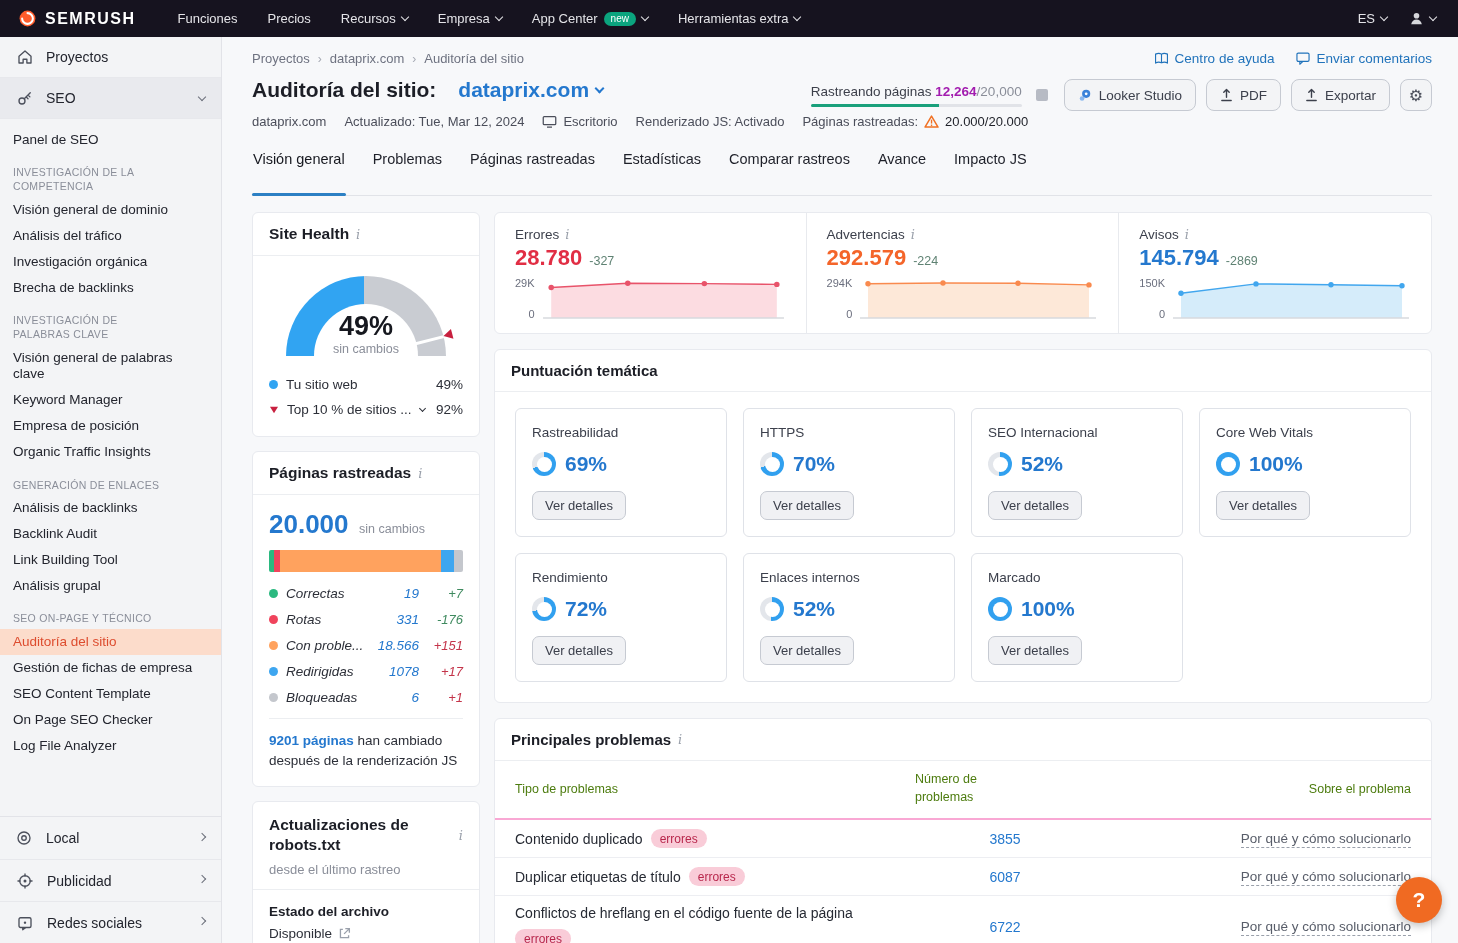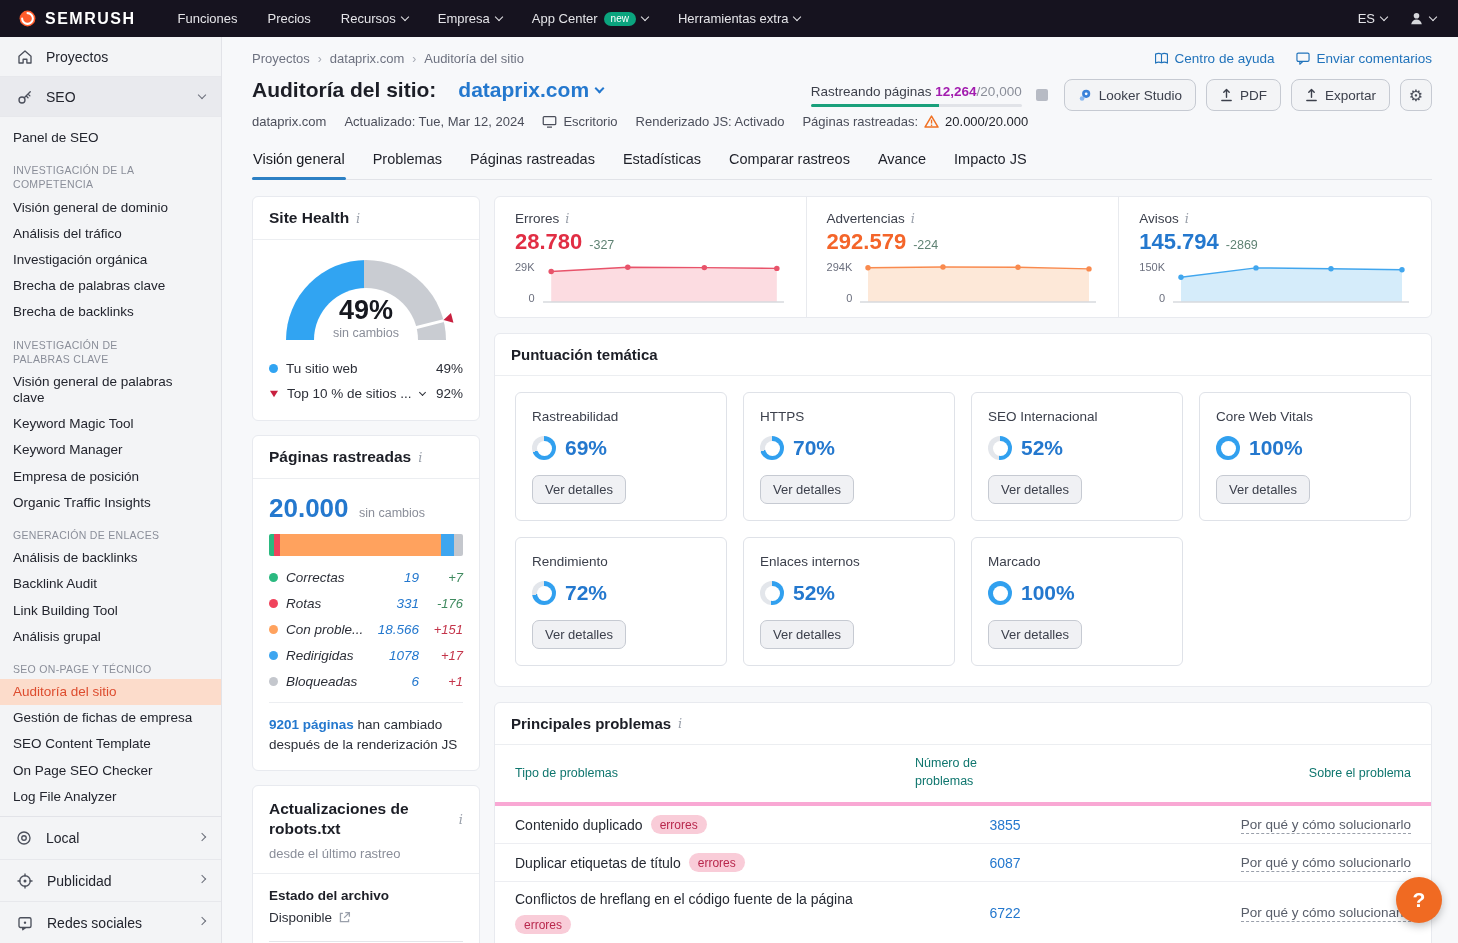--- a/index.html
+++ b/index.html
@@ -59,21 +59,21 @@
   .crawl-text b { color:#a21caf; }
   .crawl-text .tot { color:#8a8e99; }
   .crawl-track { height:3px; background:#e1e3e8; border-radius:2px; overflow:hidden; }
   .crawl-fill { height:100%; background:#19a07b; }
   .stop-btn { width:12px; height:12px; background:#b7bbc4; border-radius:2px; cursor:pointer; margin-right:6px; }
   .btn { display:inline-flex; align-items:center; gap:7px; height:32px; padding:0 13px; background:#f3f4f6;
     border:1px solid #c6cad2; border-radius:8px; font-size:13.5px; color:#3c404c; cursor:pointer; }
   .btn-sq { padding:0; width:32px; justify-content:center; font-size:16px; color:#4c505c; }
 
   .tabs { display:flex; gap:26px; margin-top:22px; border-bottom:1px solid #e1e3e8; }
-  .tab { font-size:14.5px; color:#1e2029; padding:0 1px 12px 1px; cursor:pointer; position:relative; white-space:nowrap; }
+  .tab { font-size:14.5px; color:#1e2029; padding:0 1px 28px 1px; cursor:pointer; position:relative; white-space:nowrap; }
   .tab.active { color:#16181f; }
   .tab.active::after { content:""; position:absolute; left:0; right:0; bottom:-1px; height:3px; background:#2c80c4; border-radius:2px; }
 
   
   .content { display:flex; gap:14px; margin-top:16px; align-items:flex-start; }
   .col-left { width:228px; flex:0 0 228px; display:flex; flex-direction:column; gap:14px; }
   .col-right { flex:1; display:flex; flex-direction:column; gap:15px; }
   .card { background:#fff; border:1px solid #e8eaef; border-radius:6px; }
   .card-head { display:flex; align-items:center; gap:7px; padding:12px 16px; border-bottom:1px solid #eceef1;
     font-size:15.5px; font-weight:bold; color:#1c1e26; }
@@ -142,21 +142,21 @@
   .them-label { font-size:13.5px; color:#3c404c; }
   .them-score { display:flex; align-items:center; gap:9px; margin-top:12px; }
   .donut { width:24px; height:24px; border-radius:50%; position:relative; flex:0 0 24px; }
   .donut .hole { position:absolute; inset:4.5px; background:#fff; border-radius:50%; }
   .them-pct { font-size:21px; font-weight:bold; color:#2478ce; }
   .them-btn { margin-top:15px; display:inline-block; background:#f0f1f4; border:1px solid #c6cad2; border-radius:7px;
     font-size:13px; color:#3c404c; padding:6px 12px; cursor:pointer; }
 
   
   .tbl-head { display:grid; grid-template-columns:400px 180px 1fr; padding:10px 20px 12px 20px;
-    font-size:12.5px; color:#0f766e; border-bottom:4px solid #f9a8d4; align-items:center; }
+    font-size:12.5px; color:#4d7c0f; border-bottom:2px solid #f9a8d4; align-items:center; }
   .tbl-head .h2 span { display:inline-block; width:90px; line-height:1.4; }
   .tbl-head .h3 { text-align:right; }
   .tbl-row { display:grid; grid-template-columns:400px 180px 1fr; padding:9px 20px; align-items:center;
     border-bottom:1px solid #edeef2; }
   .issue-type { font-size:14px; color:#262a33; display:flex; align-items:center; gap:8px; flex-wrap:wrap; }
   .sev { font-size:12px; border-radius:10px; padding:2.5px 9px; white-space:nowrap; }
   .sev.err { background:#f9ccd8; color:#b8274c; }
   .issue-count { text-align:center; font-size:14px; color:#2478ce; cursor:pointer; }
   .issue-link { text-align:right; font-size:13.5px; color:#585d69; }
   .issue-link span { border-bottom:1px dashed #9aa0ab; padding-bottom:1px; cursor:pointer; }
@@ -232,26 +232,24 @@
     <span class="spacer"></span>
     <span class="chev" style="color:#6b6f7a"></span>
   </div>
   <div class="side-list">
     <div class="side-item">Panel de SEO</div>
 
     <div class="side-head">INVESTIGACIÓN DE LA COMPETENCIA</div>
     <div class="side-item">Visión general de dominio</div>
     <div class="side-item">Análisis del tráfico</div>
     <div class="side-item">Investigación orgánica</div>
-    <div class="side-item">Brecha de palabras clave</div>
     <div class="side-item">Brecha de backlinks</div>
 
     <div class="side-head">INVESTIGACIÓN DE PALABRAS CLAVE</div>
     <div class="side-item">Visión general de palabras clave</div>
-    <div class="side-item">Keyword Magic Tool</div>
     <div class="side-item">Keyword Manager</div>
     <div class="side-item">Empresa de posición</div>
     <div class="side-item">Organic Traffic Insights</div>
 
     <div class="side-head">GENERACIÓN DE ENLACES</div>
     <div class="side-item">Análisis de backlinks</div>
     <div class="side-item">Backlink Audit</div>
     <div class="side-item">Link Building Tool</div>
     <div class="side-item">Análisis grupal</div>
 

